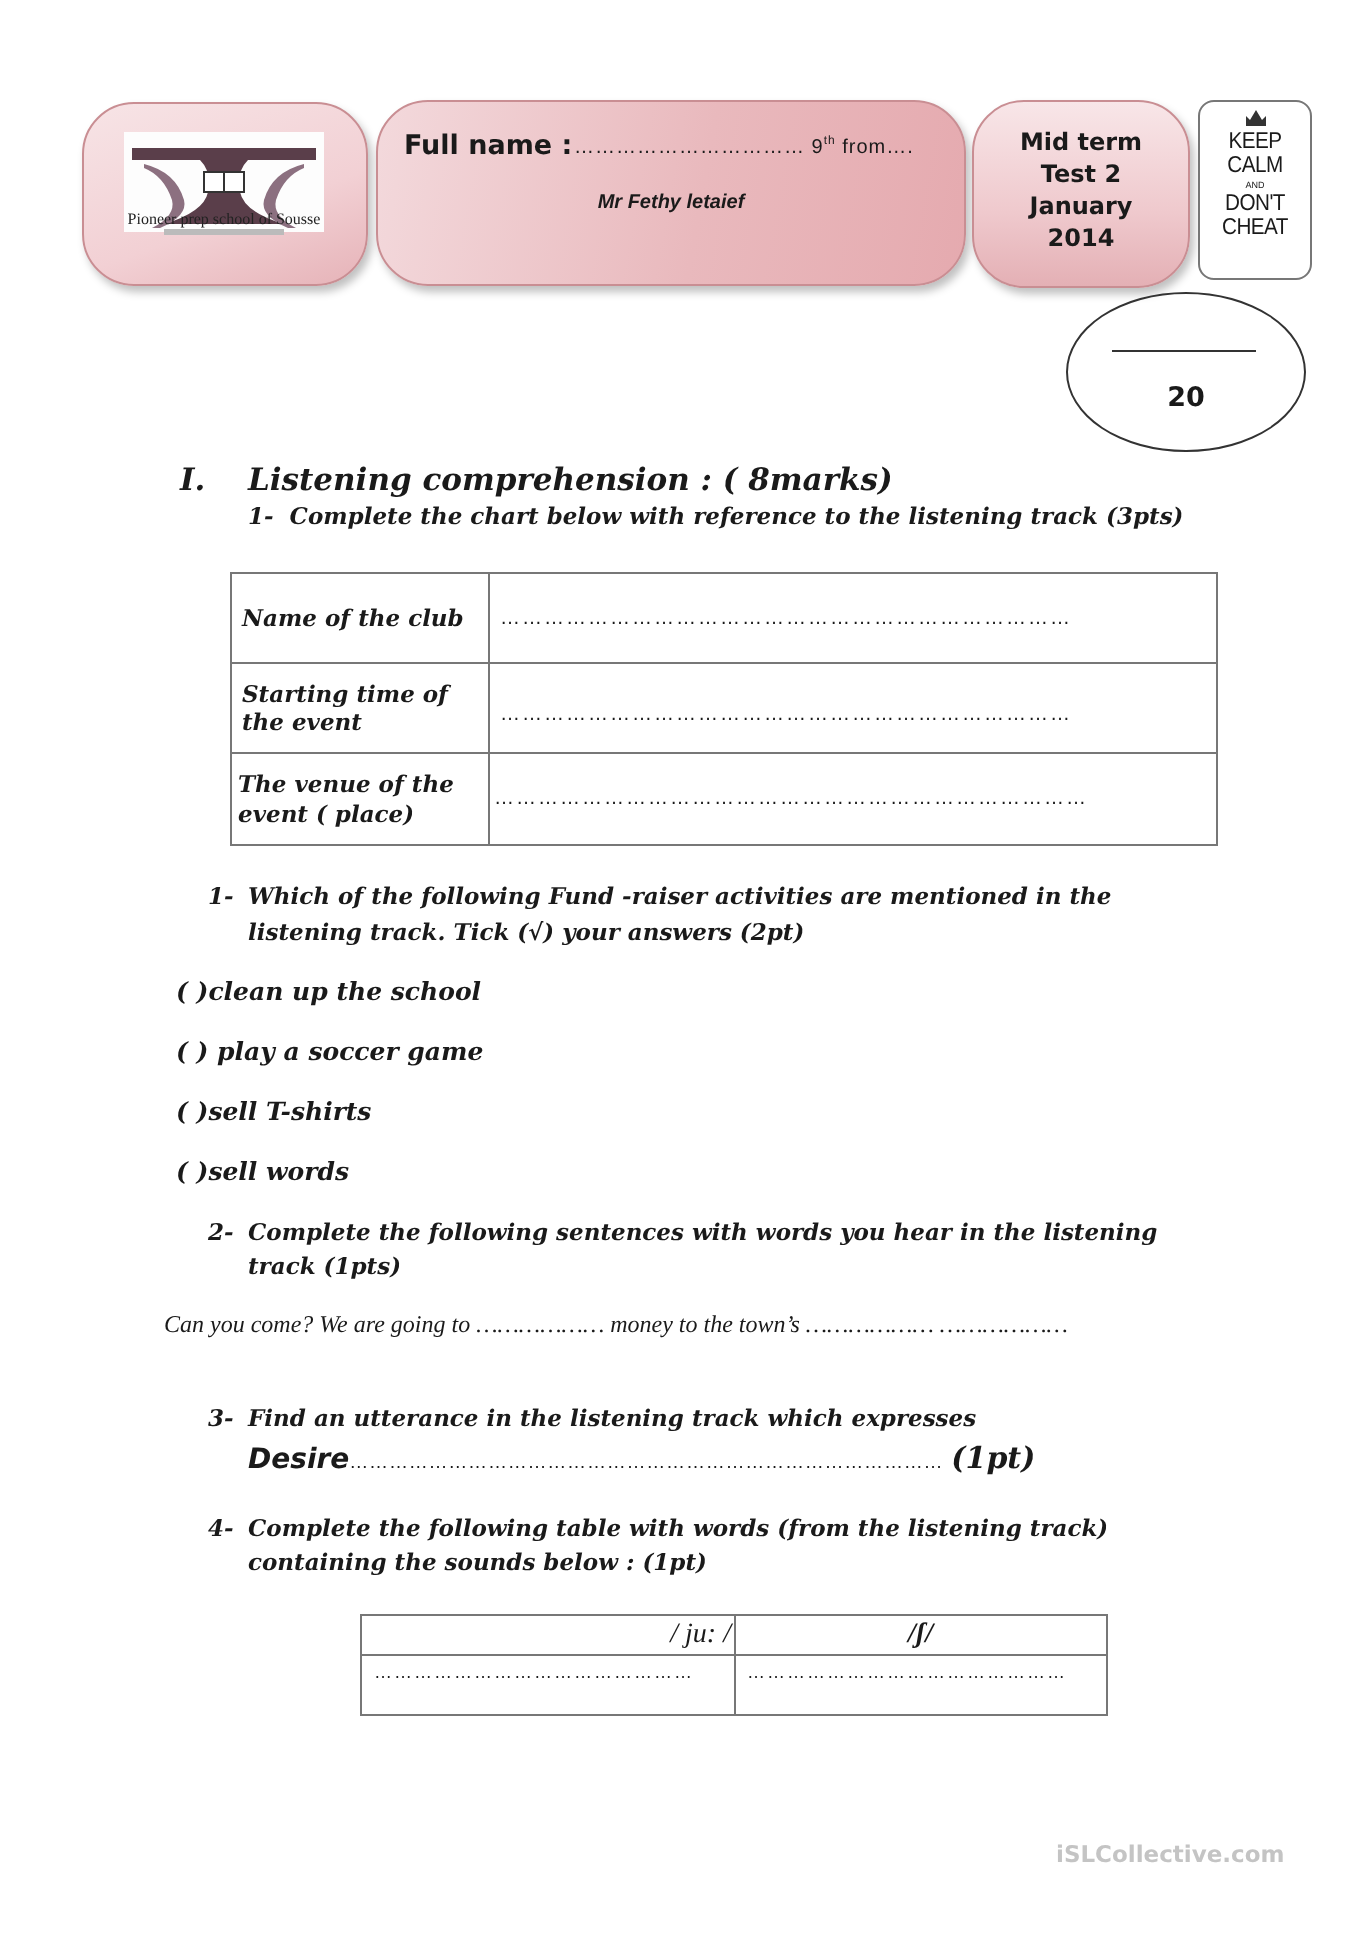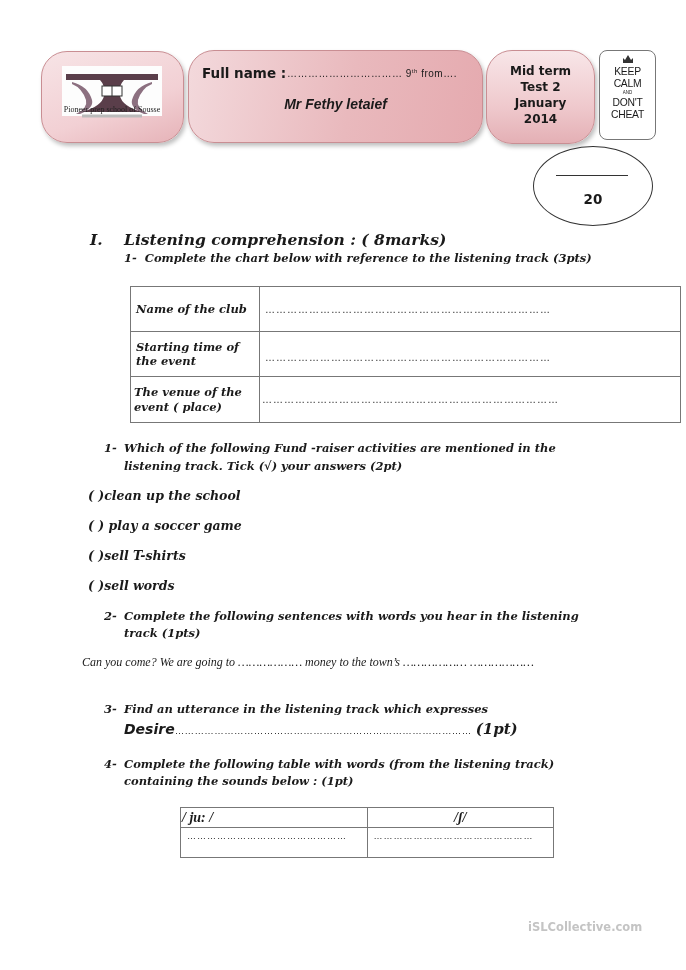--- a/index.html
+++ b/index.html
@@ -18,21 +18,21 @@
   #term-box{left:486px;top:50px;width:107px;height:92px;
     background:linear-gradient(180deg,#f8e6e8 0%,#efc9cd 60%,#e4b0b5 100%);}
   #keep-box{position:absolute;left:599px;top:50px;width:55px;height:88px;border:1.5px solid #777;
     border-radius:8px;background:#fff;text-align:center;}
   .logo-inner{position:absolute;left:20px;top:14px;width:100px;height:50px;background:#fdfdfd;}
   .logo-caption{position:absolute;left:0;bottom:2px;width:100%;text-align:center;
     font-family:"Liberation Serif",serif;font-size:8px;color:#222;}
   .nm-label{position:absolute;left:13px;top:14px;font-size:13.5px;}
   .nm-dots{position:absolute;left:98px;top:17px;font-family:"Liberation Sans",sans-serif;font-size:10px;letter-spacing:0.5px;}
   .nm-teacher{position:absolute;left:0;width:100%;top:45px;text-align:center;
-    font-family:"Liberation Sans",sans-serif;font-style:italic;font-weight:bold;font-size:14px;}
+    font-family:"Liberation Sans",sans-serif;font-style:italic;font-weight:bold;font-size:10px;}
   .term-line{display:block;text-align:center;font-size:12px;line-height:16px;}
   .keep-line{display:block;font-family:"Liberation Sans",sans-serif;font-size:11.5px;line-height:12px;
     letter-spacing:-0.3px;transform:scaleX(0.9);}
   .keep-and{display:block;font-size:4.5px;line-height:7px;font-family:"Liberation Sans",sans-serif;}
 
   
   #score{position:absolute;left:533px;top:146px;width:118px;height:78px;border:1.3px solid #333;border-radius:50%;}
   #score .line{position:absolute;left:22px;top:28px;width:72px;border-top:1.3px solid #333;}
   #score .num{position:absolute;left:0;width:100%;top:44px;text-align:center;font-size:13.5px;}
 
@@ -97,21 +97,21 @@
 </div>
 
 <div class="abs serif-b t-sec" style="left:90px;top:230px;">I.</div>
 <div class="abs serif-b t-sec" style="left:124px;top:230px;">Listening comprehension : ( 8marks)</div>
 
 <div class="abs serif-b t-q" style="left:124px;top:251px;">
   <span>1-</span>&nbsp;
   <span>Complete the chart below with reference to the listening track (3pts)</span>
 </div>
 
-<table class="chart" style="left:130px;top:286px;width:551px;">
+<table class="chart" style="left:115px;top:286px;width:494px;">
   <tbody>
       <tr style="height:45px;">
     <td class="cell-label serif-b" style="width:122px;">Name of the club</td>
     <td style="padding-left:5px;">
           <div class="dots">……………………………………………………………………</div>
         </td>
   </tr>
   <tr style="height:45px;">
     <td class="cell-label serif-b">Starting time of the event</td>
     <td style="padding-left:5px;padding-top:8px;">
@@ -156,21 +156,21 @@
   <span class="serif-b" style="font-size:15px;">(1pt)</span>
 </div>
 
 <div class="abs serif-b t-q" style="left:104px;top:757px;">4-</div>
 <div class="abs serif-b t-q" style="left:124px;top:757px;">Complete the following table with words (from the listening track)</div>
 <div class="abs serif-b t-q" style="left:124px;top:774px;">containing the sounds below : (1pt)</div>
 
 <table class="chart" style="left:180px;top:807px;width:374px;">
   <tbody>
       <tr style="height:20px;">
-    <td style="width:50%;text-align:left;font-family:'Liberation Serif',serif;font-style:italic;font-weight:bold;font-size:14px;">/  ju: /</td>
+    <td style="width:50%;text-align:right;font-family:'Liberation Serif',serif;font-style:italic;font-weight:normal;font-size:14px;">/  ju: /</td>
     <td style="text-align:center;font-family:'Liberation Serif',serif;font-style:italic;font-weight:bold;font-size:14px;">/ʃ/</td>
   </tr>
   <tr style="height:30px;">
     <td style="vertical-align:top;padding:3px 6px 0;">
           <div class="dots" style="font-size:9px;">…………………………………………</div>
         </td>
     <td style="vertical-align:top;padding:3px 6px 0;">
           <div class="dots" style="font-size:9px;">…………………………………………</div>
         </td>
   </tr>

